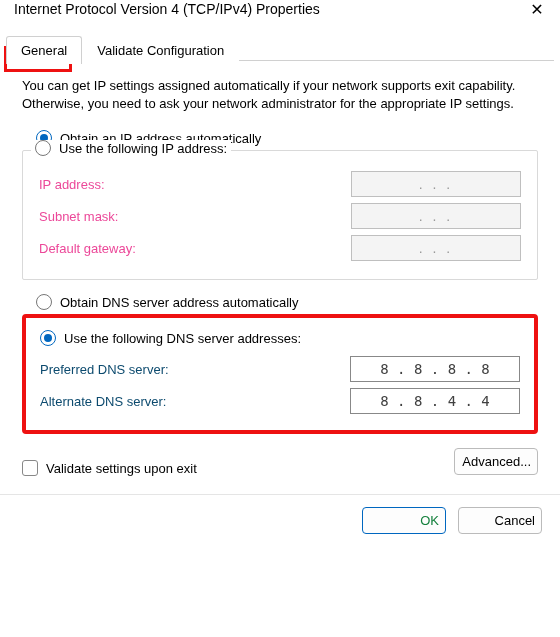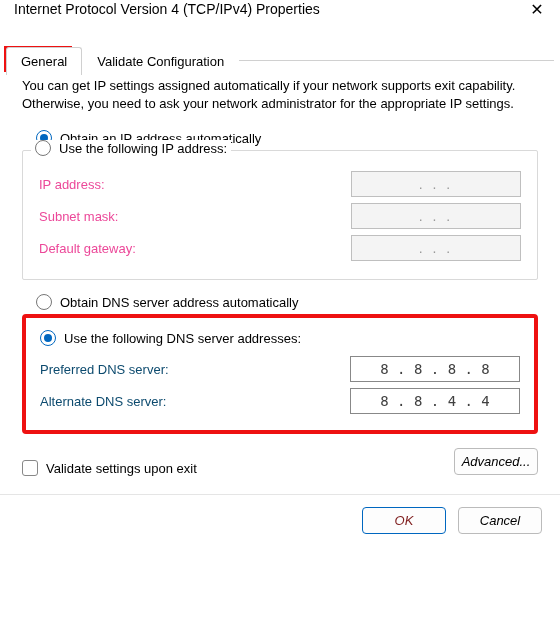--- a/index.html
+++ b/index.html
@@ -33,21 +33,21 @@
     padding-top: 6px;
   }
   .tab {
     padding: 6px 14px;
     border: 1px solid transparent;
     border-bottom: none;
     border-radius: 3px 3px 0 0;
     cursor: pointer;
     background:#fff;
     position:relative;
-    top:15px;
+    top:4px;
   }
   .tab.active {
     border-color: #d0d0d0;
     background:#fff;
   }
   .highlight-tab {
     position:absolute;
     left:4px; top:46px;
     width:68px; height:26px;
     border: 3px solid #e11;
@@ -139,36 +139,35 @@
     display:flex;justify-content:space-between;align-items:center;
     margin-top:12px;
     gap:28px;
   }
   .btn {
     border:1px solid #bbb;
     border-radius:4px;
     background:#fdfdfd;
     padding:5px 6px;
     min-width:84px;
-    text-align:center;
+    text-align:right;
     cursor:pointer;
     font-size:13px;
-    font-style:italic;
   }
   .footer {
     display:flex;
     justify-content:flex-end;
     gap:12px;
     padding:12px 18px;
     border-top:1px solid #e5e5e5;
     margin-top:8px;
   }
   .btn.primary {
     border-color:#0067c0;
-    color:#7f1d1d;
+    color:#15803d;
   }
 </style>
 </head>
 <body>
 
 <div class="titlebar">
   <span>Internet Protocol Version 4 (TCP/IPv4) Properties</span>
   <span class="close-btn">✕</span>
 </div>
 

